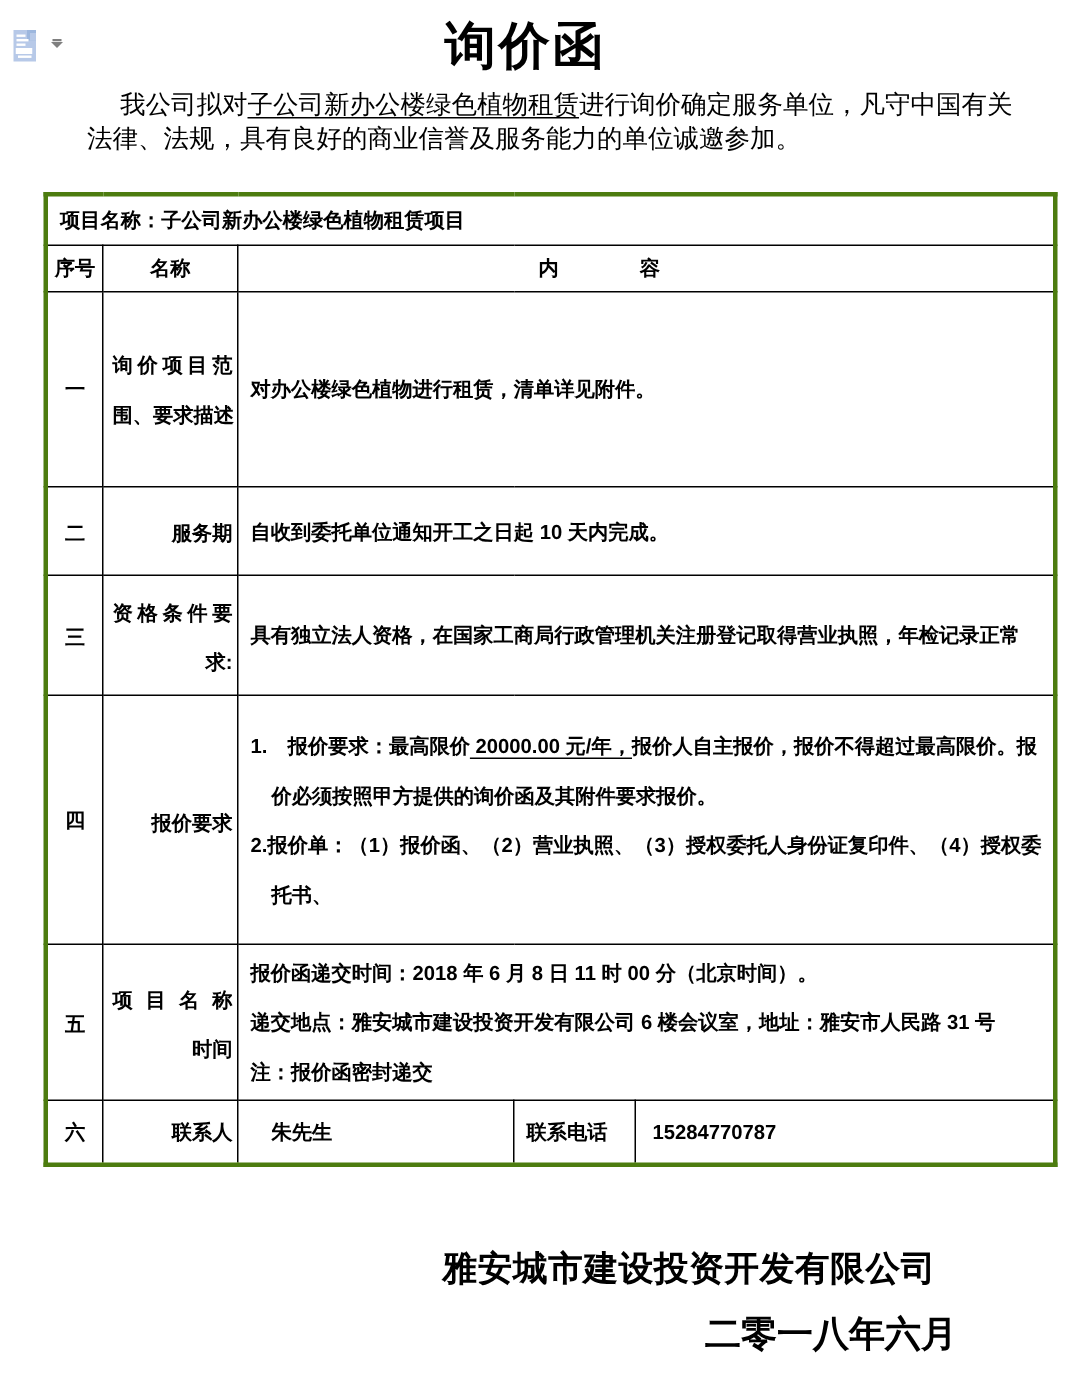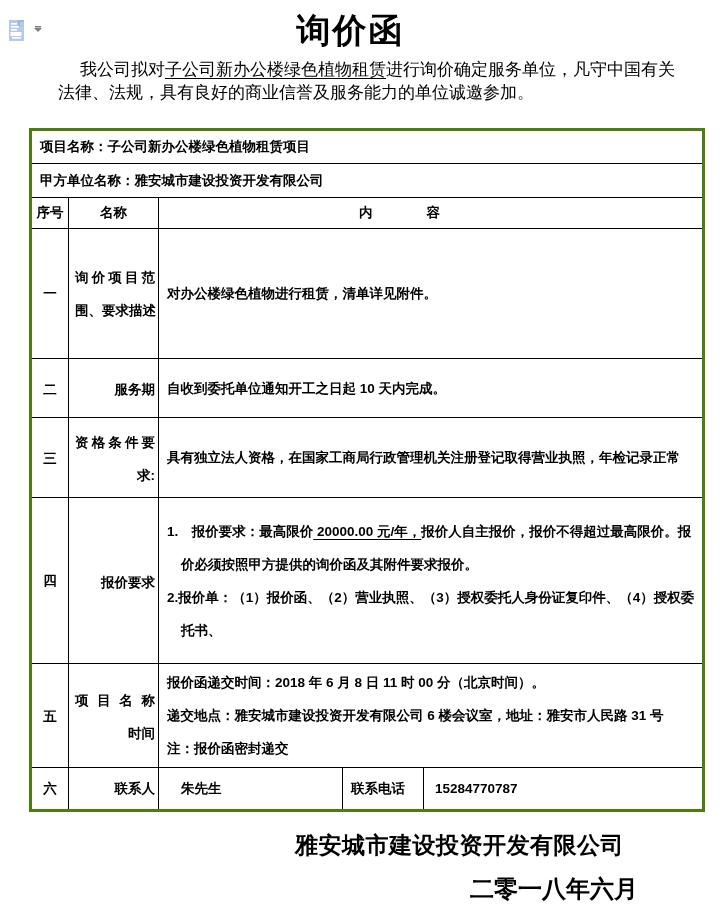--- a/index.html
+++ b/index.html
@@ -125,23 +125,20 @@
       <col style="width:184px">
       <col style="width:81px">
       <col style="width:280px">
   </colgroup>
 
   <tbody>
       <tr class="r-proj">
     <td class="full" colspan="5">项目名称：子公司新办公楼绿色植物租赁项目</td>
   </tr>
 
-  <tr class="r-party">
-    <td class="full" colspan="5">甲方单位名称：雅安城市建设投资开发有限公司</td>
-  </tr>
 
   <tr class="r-head">
     <td class="no">序号</td>
     <td class="no">名称</td>
     <td class="hdr-content" colspan="3">内　　　　容</td>
   </tr>
 
   <tr class="r-1">
     <td class="no va-m">一</td>
     <td class="nm va-m">

